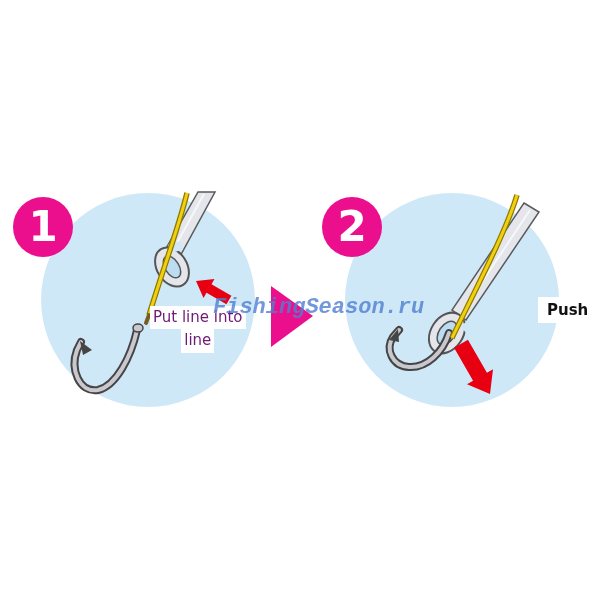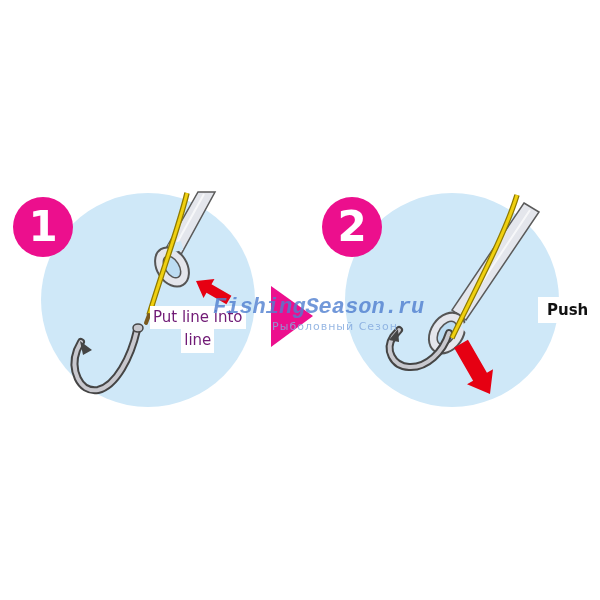--- a/index.html
+++ b/index.html
@@ -179,16 +179,15 @@
 
   <div class="caption">
     <span>Put line into</span><br>
     <span>line</span>
   </div>
 
   <div class="push-label">Push</div>
 
   <div class="watermark">
     <div class="watermark-title">FishingSeason.ru</div>
-    <div class="watermark-subtitle">Рыболовный Сезон</div>
   </div>
 
 </div>
 
 </body></html>

